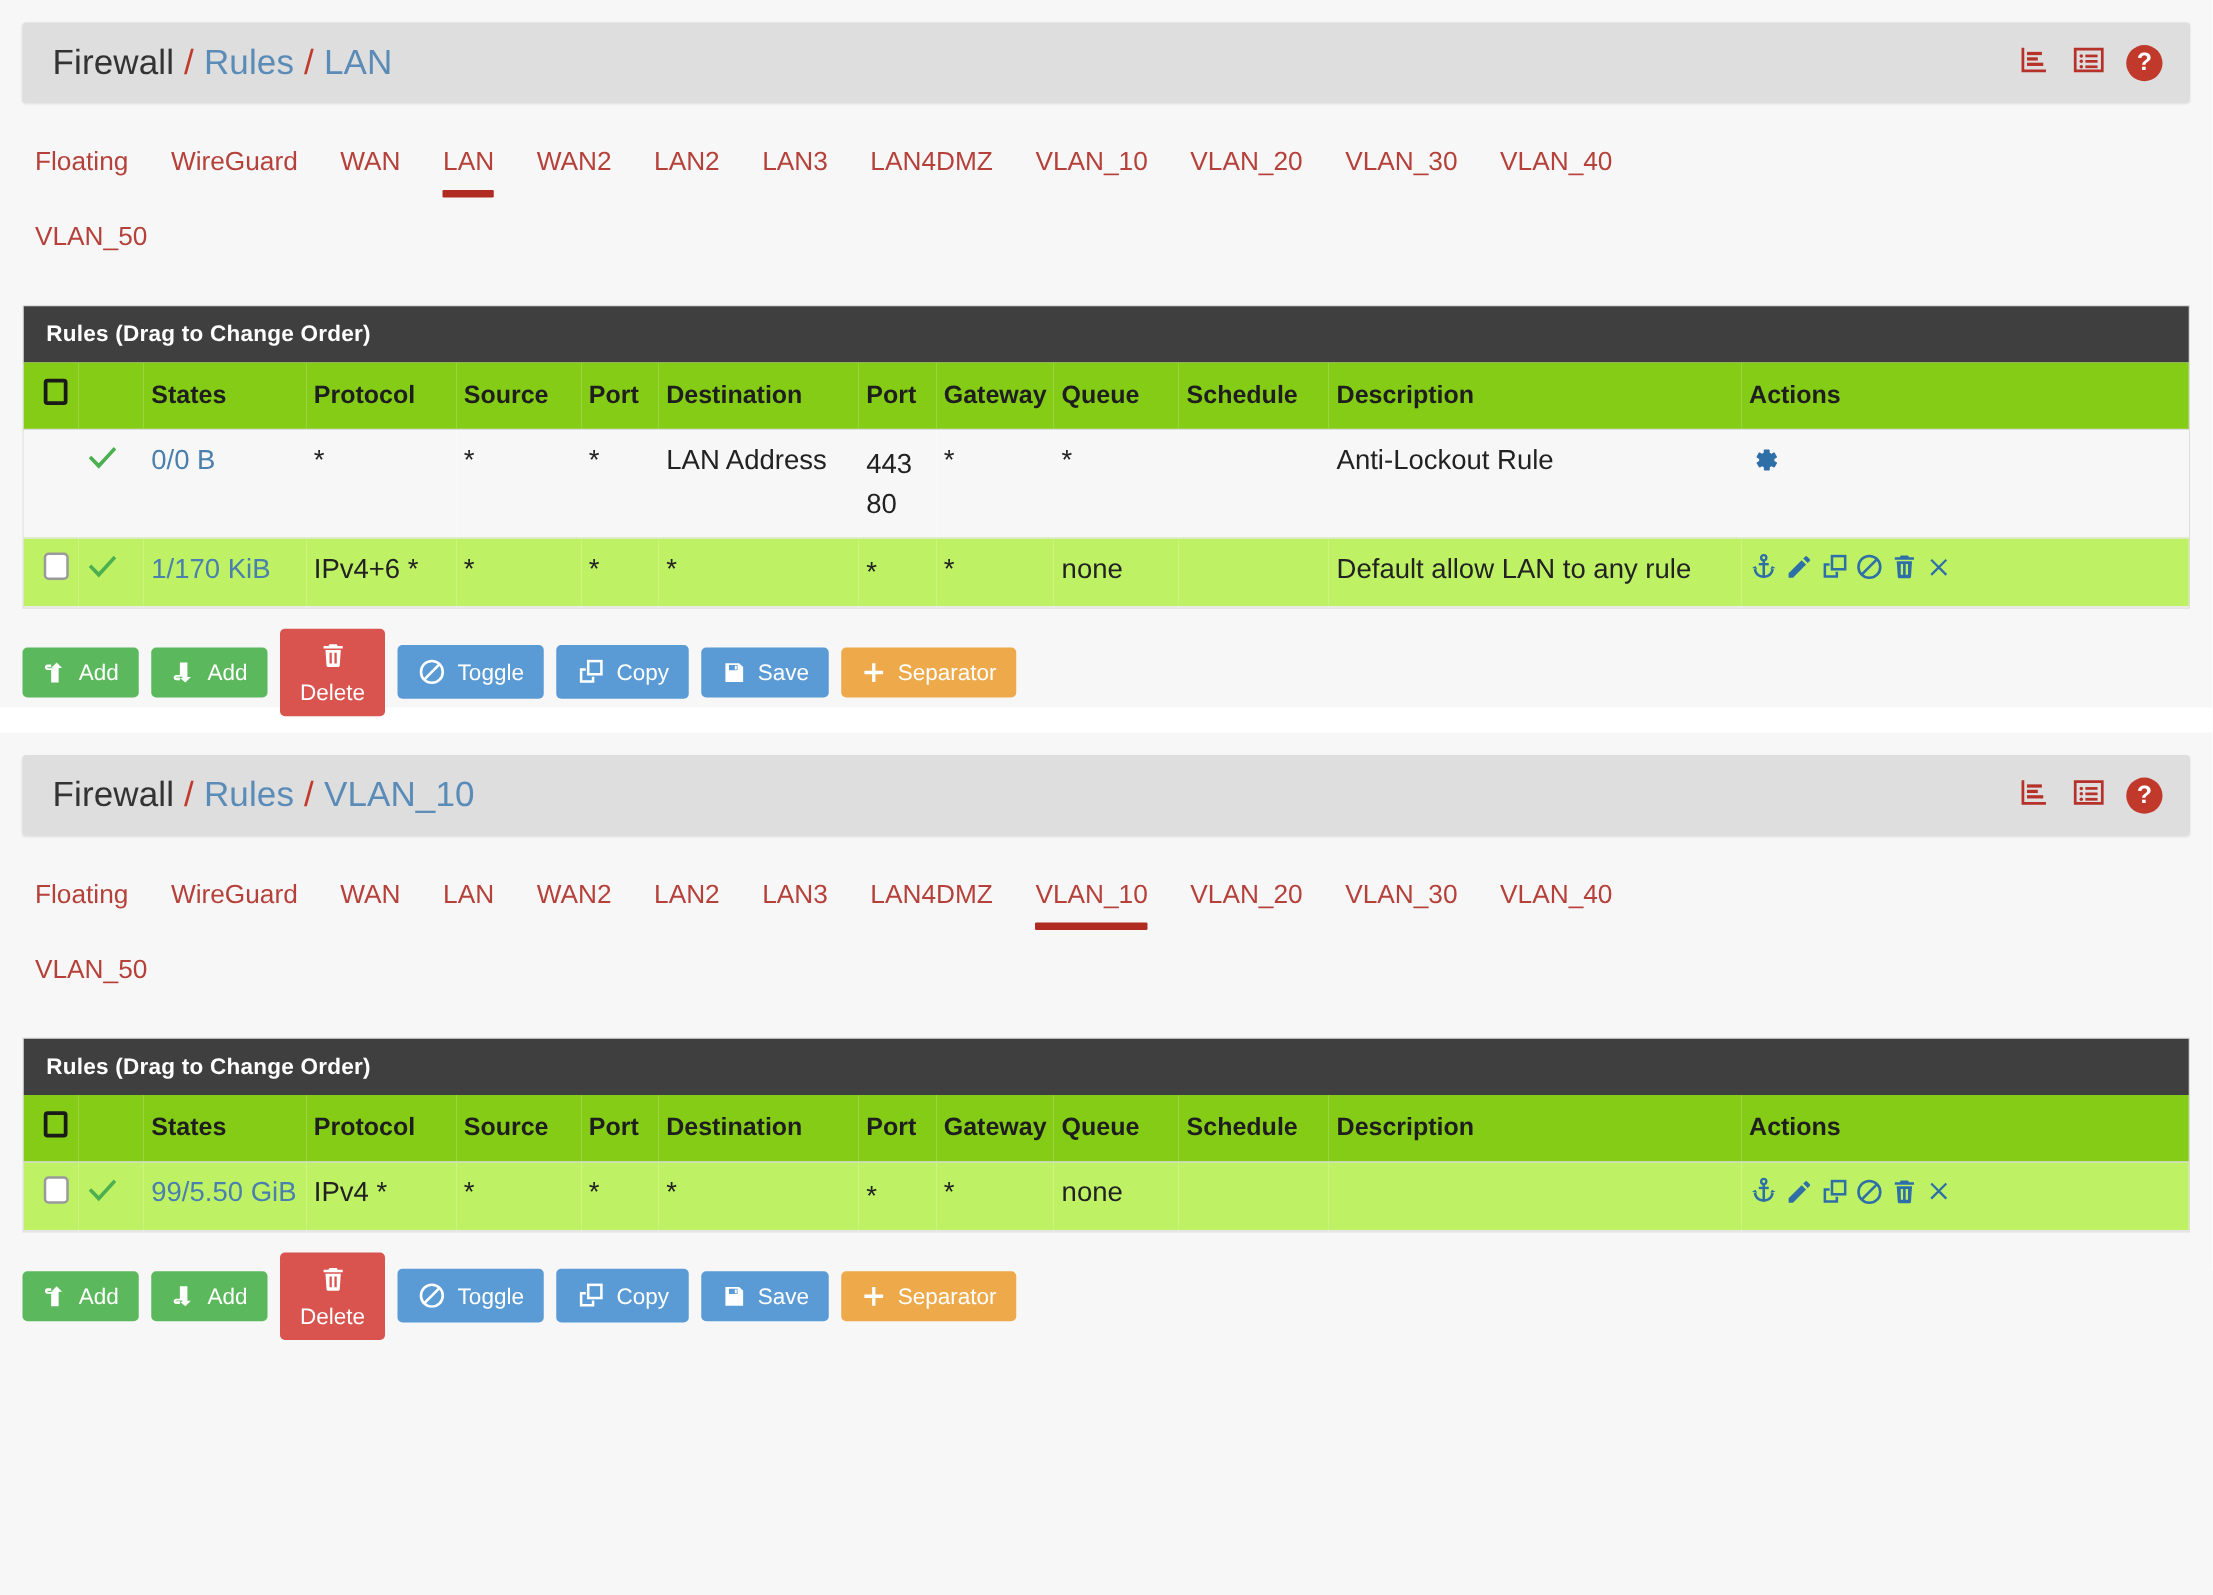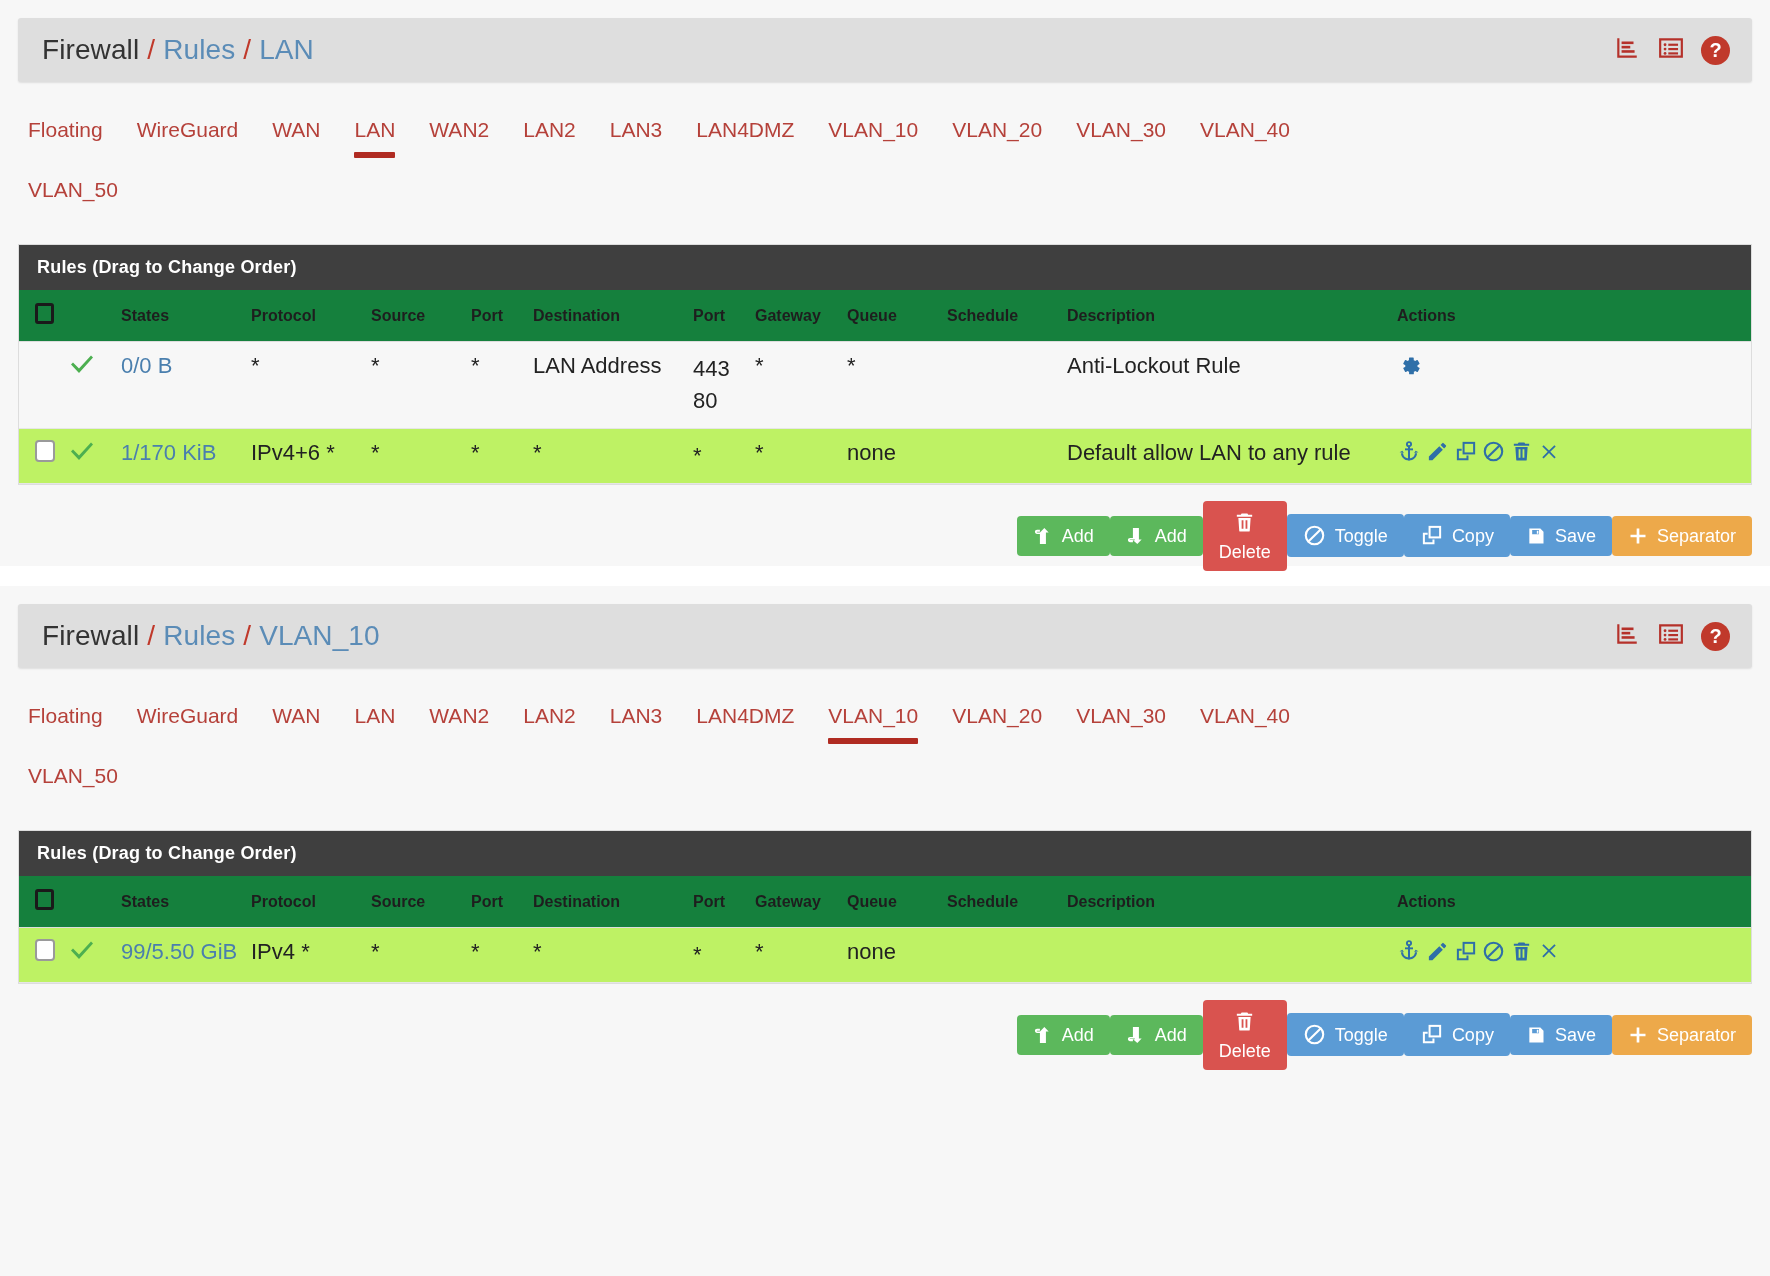--- a/index.html
+++ b/index.html
@@ -65,24 +65,24 @@
   
   .card { margin: 30px 18px 0 18px; background: #fff; border: 1px solid #ddd; }
   .card-head {
     background: #3f3f3f; color: #fff;
     font-size: 18px; font-weight: bold;
     padding: 12px 18px;
     letter-spacing: .2px;
   }
   table.rules { width: 100%; border-collapse: collapse; }
   table.rules th {
-    font-size: 16px; font-weight: bold; color: #1e1e1e;
+    font-size: 20px; font-weight: bold; color: #1e1e1e;
     text-align: left; padding: 13px 6px;
     border-bottom: 1px solid #dddddd;
-    background: #15803d;
+    background: #84cc16;
     white-space: nowrap;
   }
   table.rules td {
     font-size: 22px; color: #222; padding: 11px 6px;
     border-bottom: 1px solid #e6e6e6;
     vertical-align: top;
     white-space: nowrap;
   }
   tr.row-alt td { background: #f7f7f7; }
   tr.row-plain td { background: #bef264; }
@@ -114,22 +114,22 @@
     border-radius: 4px; background:#fff; display:inline-block;
   }
   .check { display:inline-block; width: 26px; height: 20px; }
 
   
   .acts { display: flex; align-items: center; gap: 5px; }
   .acts svg { display:block; }
 
   
   .btnbar {
-    display: flex; justify-content: flex-end; align-items: center;
-    margin: 16px 18px 0 18px; padding-bottom: 4px;
+    display: flex; align-items: center;
+    gap: 10px; margin: 16px 18px 0 18px; padding-bottom: 4px;
   }
   .btn {
     display: inline-flex; align-items: center; gap: 9px;
     color: #fff; font-size: 18px;
     padding: 10px 16px; border-radius: 4px;
     line-height: 1; white-space: nowrap;
   }
   .btn svg { display:block; }
   .btn-green  { background: #5cb85c; }
   .btn-red    { background: #d9534f; flex-direction: column; }

